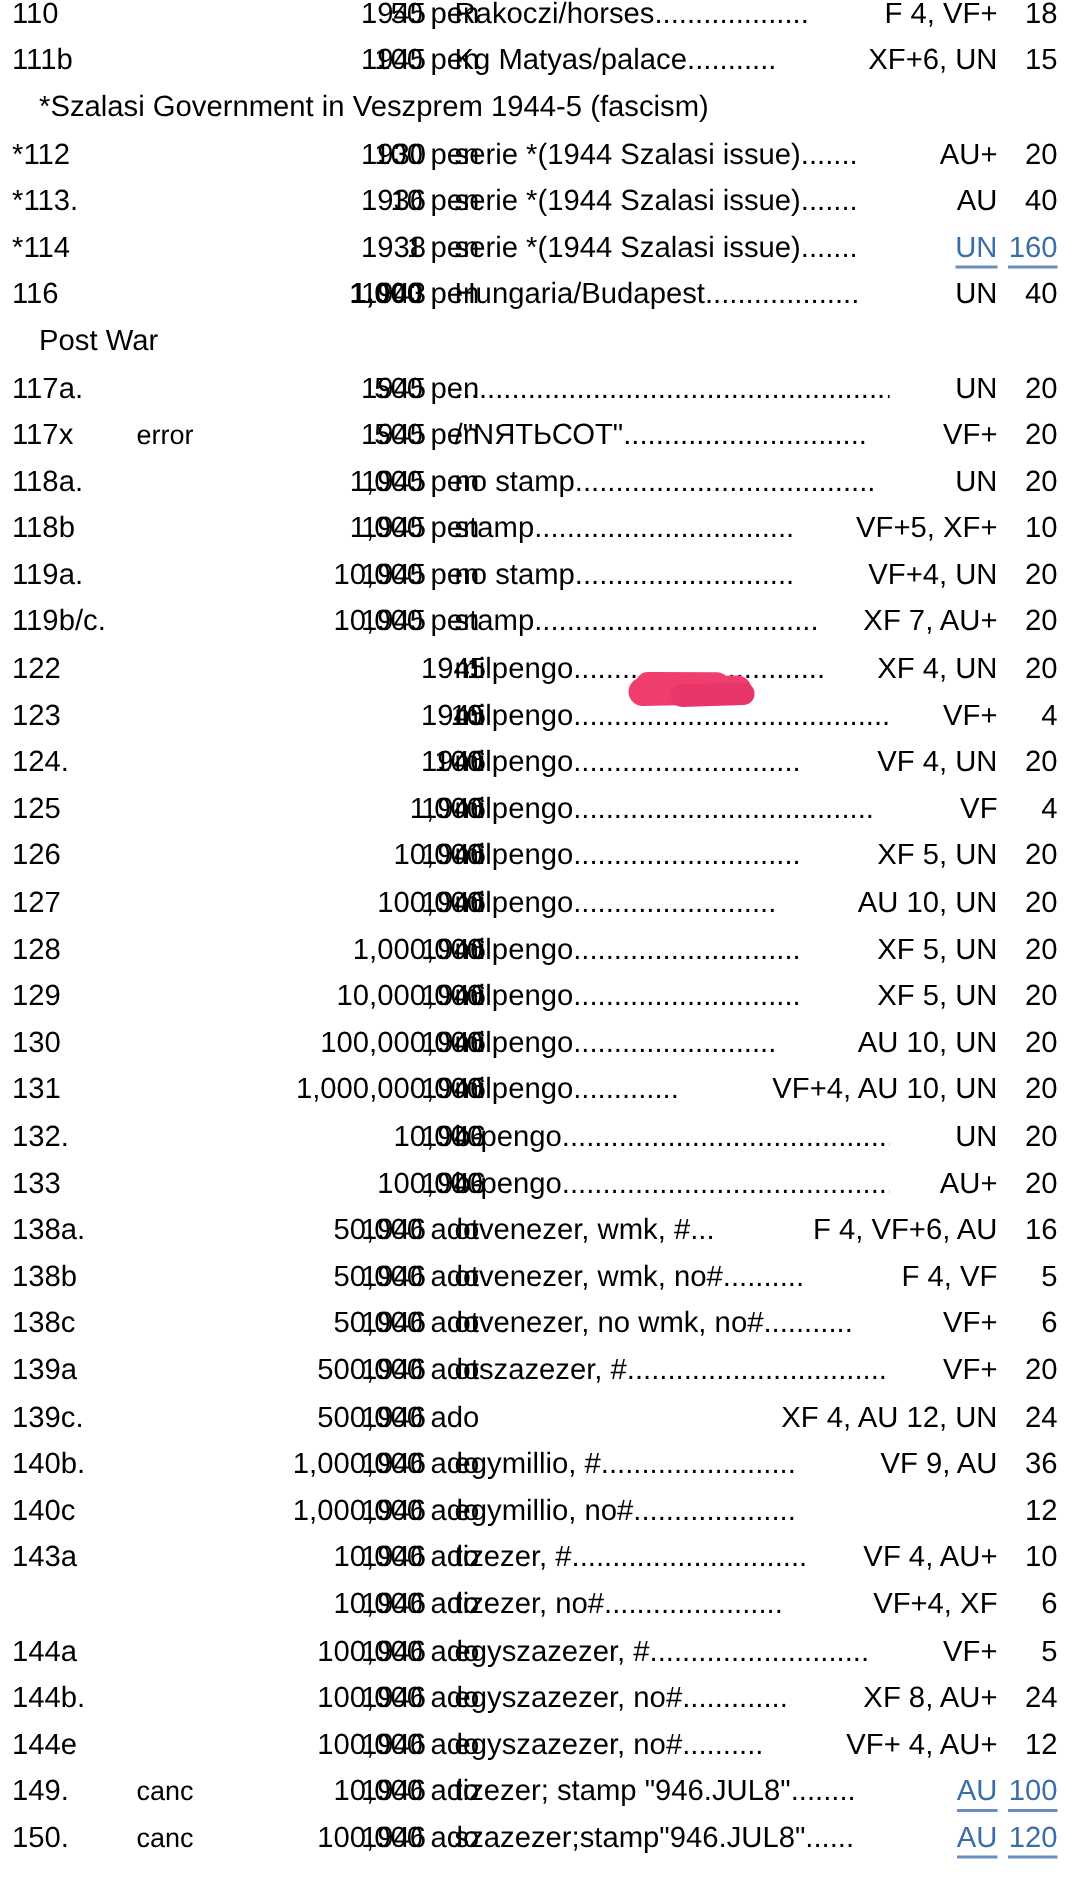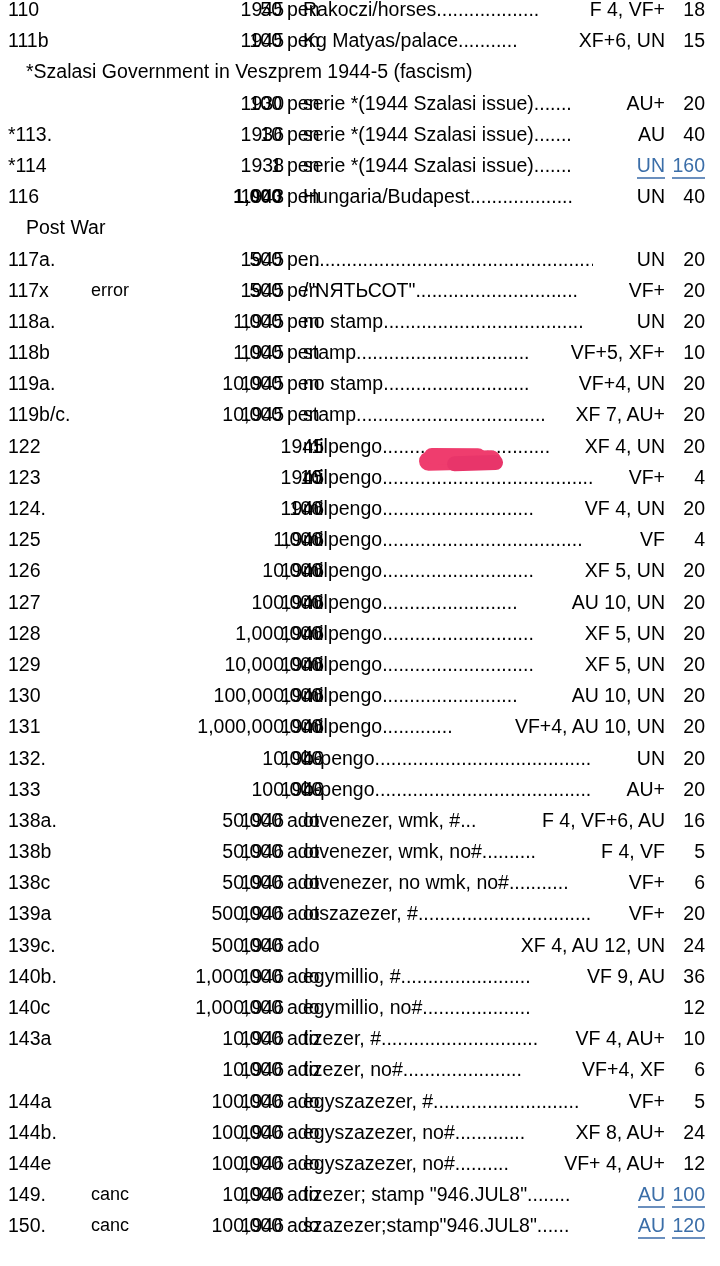--- a/index.html
+++ b/index.html
@@ -168,20 +168,21 @@
       <span class="c-unit">pen</span>
       <span class="c-year">1945</span>
       <span class="c-desc">Kg Matyas/palace...........</span>
       <span class="c-grade">XF+6,  UN</span>
       <span class="c-price">15</span>
     </div>
     <div class="section">
       <span class="section-label">*Szalasi Government in Veszprem 1944-5 (fascism)</span>
     </div>
     <div class="row">
+      <span class="c-num">*112</span>
       <span class="c-denom">100</span>
       <span class="c-unit">pen</span>
       <span class="c-year">1930</span>
       <span class="c-desc">serie *(1944 Szalasi issue).......</span>
       <span class="c-grade">AU+</span>
       <span class="c-price">20</span>
     </div>
     <div class="row">
       <span class="c-num">*113.</span>
       <span class="c-denom">10</span>

